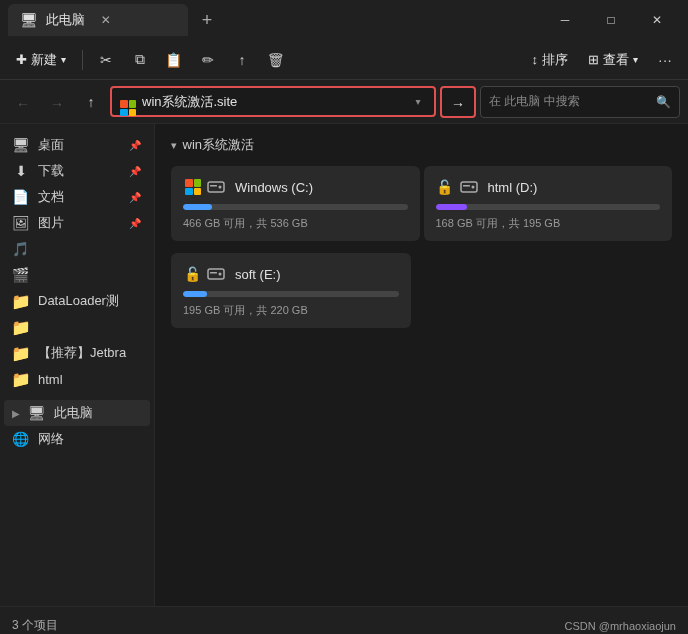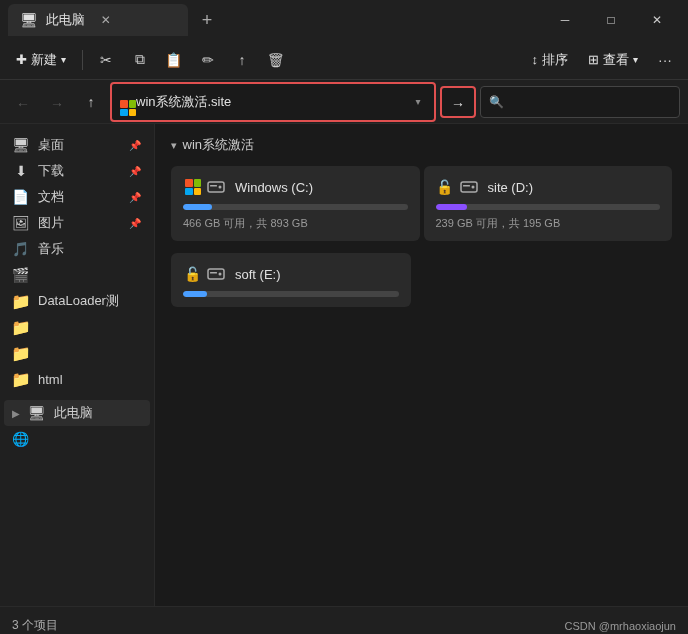--- a/index.html
+++ b/index.html
@@ -138,27 +138,28 @@
       align-items: center;
       justify-content: center;
       border-radius: 4px;
       color: #ccc;
       font-size: 14px;
       cursor: pointer;
     }
     .nav-btn.disabled { color: #555; cursor: default; }
     .address-bar {
       flex: 1;
-      height: 40px;
+      height: 31px;
       background: #1a1a1a;
       border: 2px solid #e05050;
       border-radius: 4px;
       display: flex;
       align-items: center;
       padding: 0 8px;
+      gap: 6px;
       min-width: 0;
     }
     .address-icon {
       width: 16px;
       height: 16px;
       flex-shrink: 0;
     }
     .address-text {
       font-size: 13px;
       color: #e0e0e0;
@@ -451,20 +452,21 @@
         <div class="win-logo-cell tr"></div>
         <div class="win-logo-cell bl"></div>
         <div class="win-logo-cell br"></div>
       </div>
     </div>
     <span class="address-text">win系统激活.site</span>
     <div class="address-dropdown">▾</div>
   </div>
   <div class="go-btn">→</div>
   <div class="search-bar">
+    <span class="search-text">在 此电脑 中搜索</span>
     <span class="search-icon-btn">🔍</span>
   </div>
 </div>
 
 <div class="main-area">
 
   <div class="sidebar">
     <div class="sidebar-item">
       <span class="sidebar-item-icon">🖥</span>
       <span class="sidebar-item-label">桌面</span>
@@ -480,47 +482,48 @@
       <span class="sidebar-item-label">文档</span>
       <span class="pin-icon">📌</span>
     </div>
     <div class="sidebar-item">
       <span class="sidebar-item-icon">🖼</span>
       <span class="sidebar-item-label">图片</span>
       <span class="pin-icon">📌</span>
     </div>
     <div class="sidebar-item">
       <span class="sidebar-item-icon">🎵</span>
-      <span class="sidebar-item-label">音乐</span>
     </div>
     <div class="sidebar-item">
       <span class="sidebar-item-icon">🎬</span>
     </div>
     <div class="sidebar-item">
       <span class="sidebar-item-icon folder-icon">📁</span>
       <span class="sidebar-item-label">DataLoader测</span>
     </div>
     <div class="sidebar-item">
       <span class="sidebar-item-icon folder-icon">📁</span>
     </div>
     <div class="sidebar-item">
       <span class="sidebar-item-icon folder-icon">📁</span>
+      <span class="sidebar-item-label">【推荐】Jetbra</span>
     </div>
     <div class="sidebar-item">
       <span class="sidebar-item-icon folder-icon">📁</span>
       <span class="sidebar-item-label">html</span>
     </div>
     <div style="height:8px;"></div>
     <div class="sidebar-item active">
       <span style="font-size:10px;color:#888;">▶</span>
       <span class="sidebar-item-icon">🖥</span>
       <span class="sidebar-item-label">此电脑</span>
     </div>
     <div class="sidebar-item">
       <span class="sidebar-item-icon">🌐</span>
+      <span class="sidebar-item-label">网络</span>
     </div>
   </div>
 
   <div class="content">
     <div class="section-header">
       <span class="section-toggle">▾</span>
       <span>win系统激活</span>
     </div>
 
     <div class="drives-grid">
@@ -542,61 +545,62 @@
                 <circle cx="14" cy="10" r="1.5" fill="#aaa"></circle>
                 <rect x="4" y="8" width="7" height="1.5" rx="0.5" fill="#aaa"></rect>
               </svg>
             </div>
           </div>
           <span class="drive-name">Windows (C:)</span>
         </div>
         <div class="drive-bar-bg">
           <div class="drive-bar-fill blue" style="width: 13%;"></div>
         </div>
-        <div class="drive-info">466 GB 可用，共 893 GB</div>
+        <div class="drive-info">466 GB 可用，共 536 GB</div>
       </div>
 
       <div class="drive-card">
         <div class="drive-header">
           <div class="drive-icons">
             <div class="drive-icon-win" style="font-size:14px;">🔓</div>
             <div class="drive-icon-hdd">
               <svg width="20" height="20" viewBox="0 0 20 20" fill="none">
                 <rect x="2" y="5" width="16" height="10" rx="2" stroke="#aaa" stroke-width="1.5" fill="none"></rect>
                 <circle cx="14" cy="10" r="1.5" fill="#aaa"></circle>
                 <rect x="4" y="8" width="7" height="1.5" rx="0.5" fill="#aaa"></rect>
               </svg>
             </div>
           </div>
-          <span class="drive-name">site (D:)</span>
+          <span class="drive-name">html (D:)</span>
         </div>
         <div class="drive-bar-bg">
           <div class="drive-bar-fill purple" style="width: 14%;"></div>
         </div>
-        <div class="drive-info">239 GB 可用，共 195 GB</div>
+        <div class="drive-info">168 GB 可用，共 195 GB</div>
       </div>
     </div>
 
     <div class="drive-single">
       <div class="drive-header">
         <div class="drive-icons">
           <div class="drive-icon-win" style="font-size:14px;">🔓</div>
           <div class="drive-icon-hdd">
             <svg width="20" height="20" viewBox="0 0 20 20" fill="none">
               <rect x="2" y="5" width="16" height="10" rx="2" stroke="#aaa" stroke-width="1.5" fill="none"></rect>
               <circle cx="14" cy="10" r="1.5" fill="#aaa"></circle>
               <rect x="4" y="8" width="7" height="1.5" rx="0.5" fill="#aaa"></rect>
             </svg>
           </div>
         </div>
         <span class="drive-name">soft (E:)</span>
       </div>
       <div class="drive-bar-bg">
         <div class="drive-bar-fill blue" style="width: 11%;"></div>
       </div>
+      <div class="drive-info">195 GB 可用，共 220 GB</div>
     </div>
   </div>
 </div>
 
 <div class="status-bar">
   <span>3 个项目</span>
   <span class="status-right">CSDN @mrhaoxiaojun</span>
 </div>
 
 </body></html>

